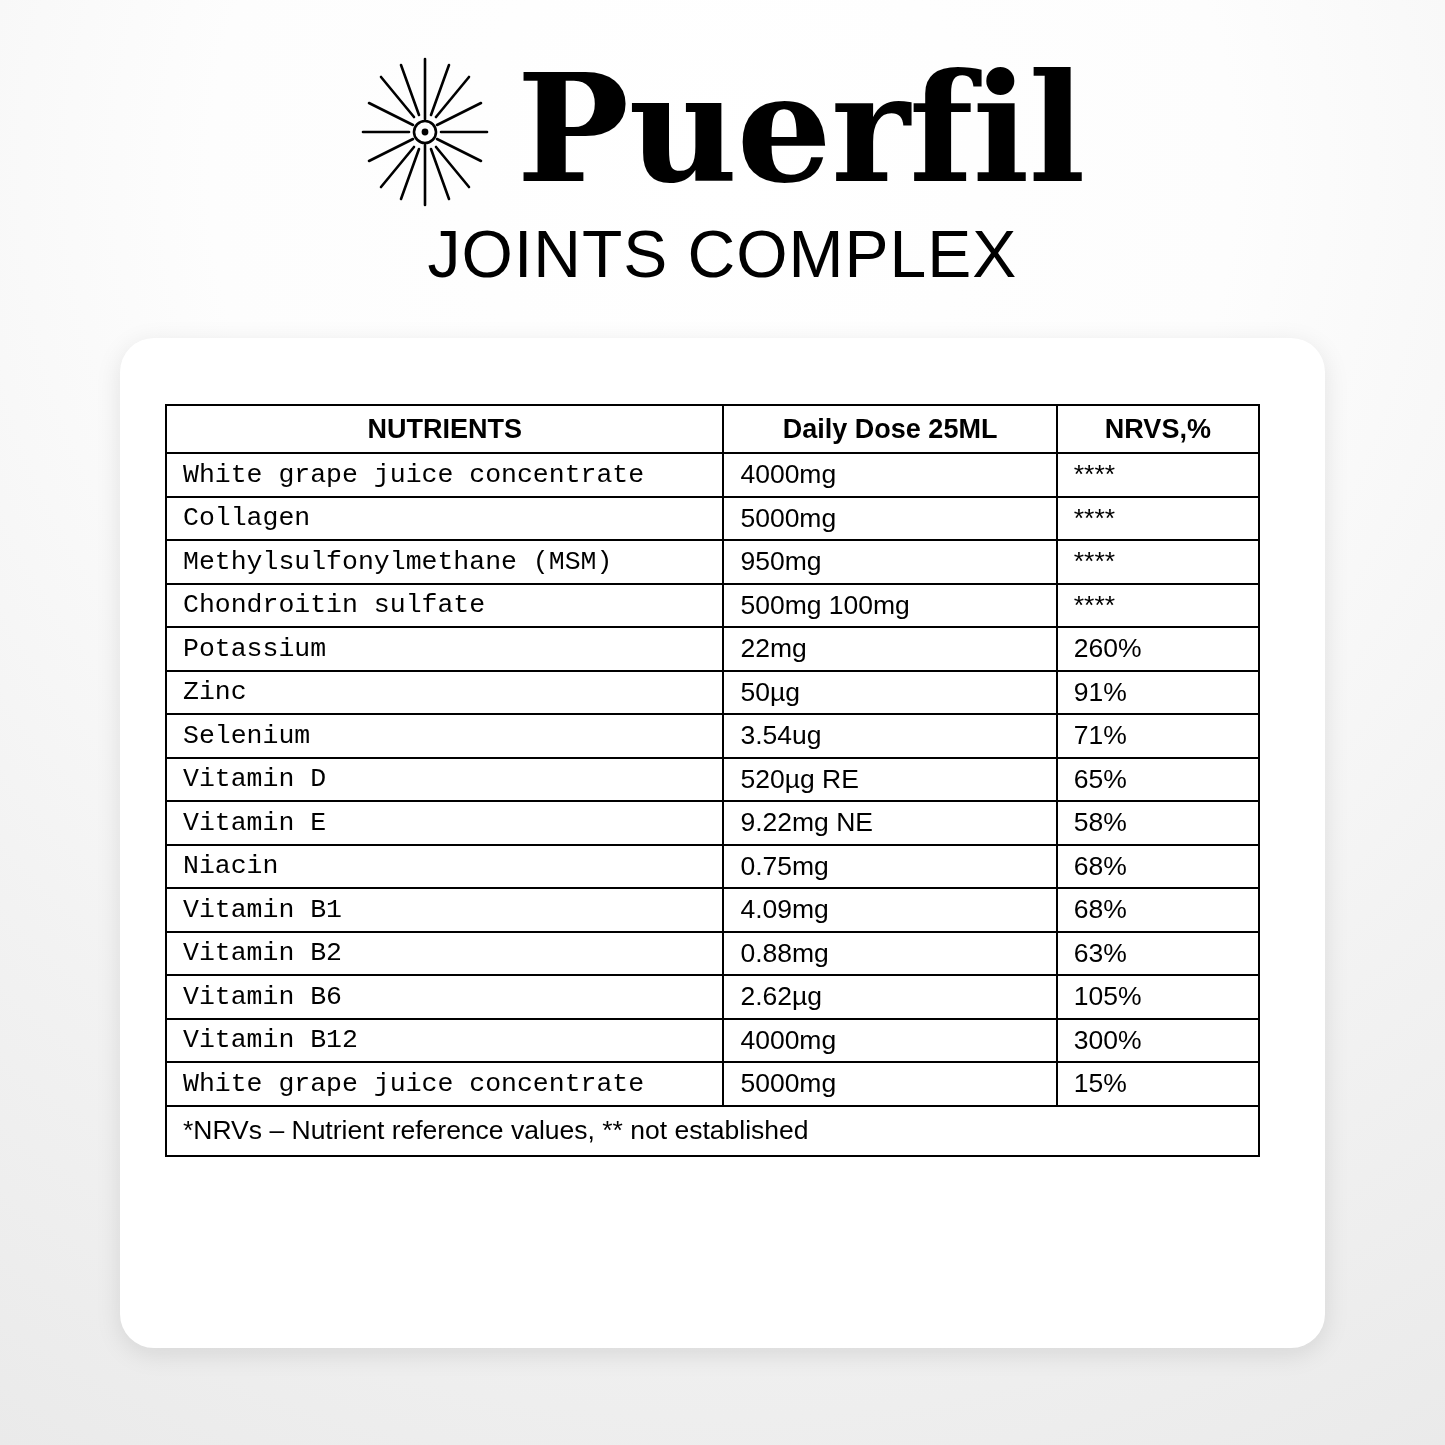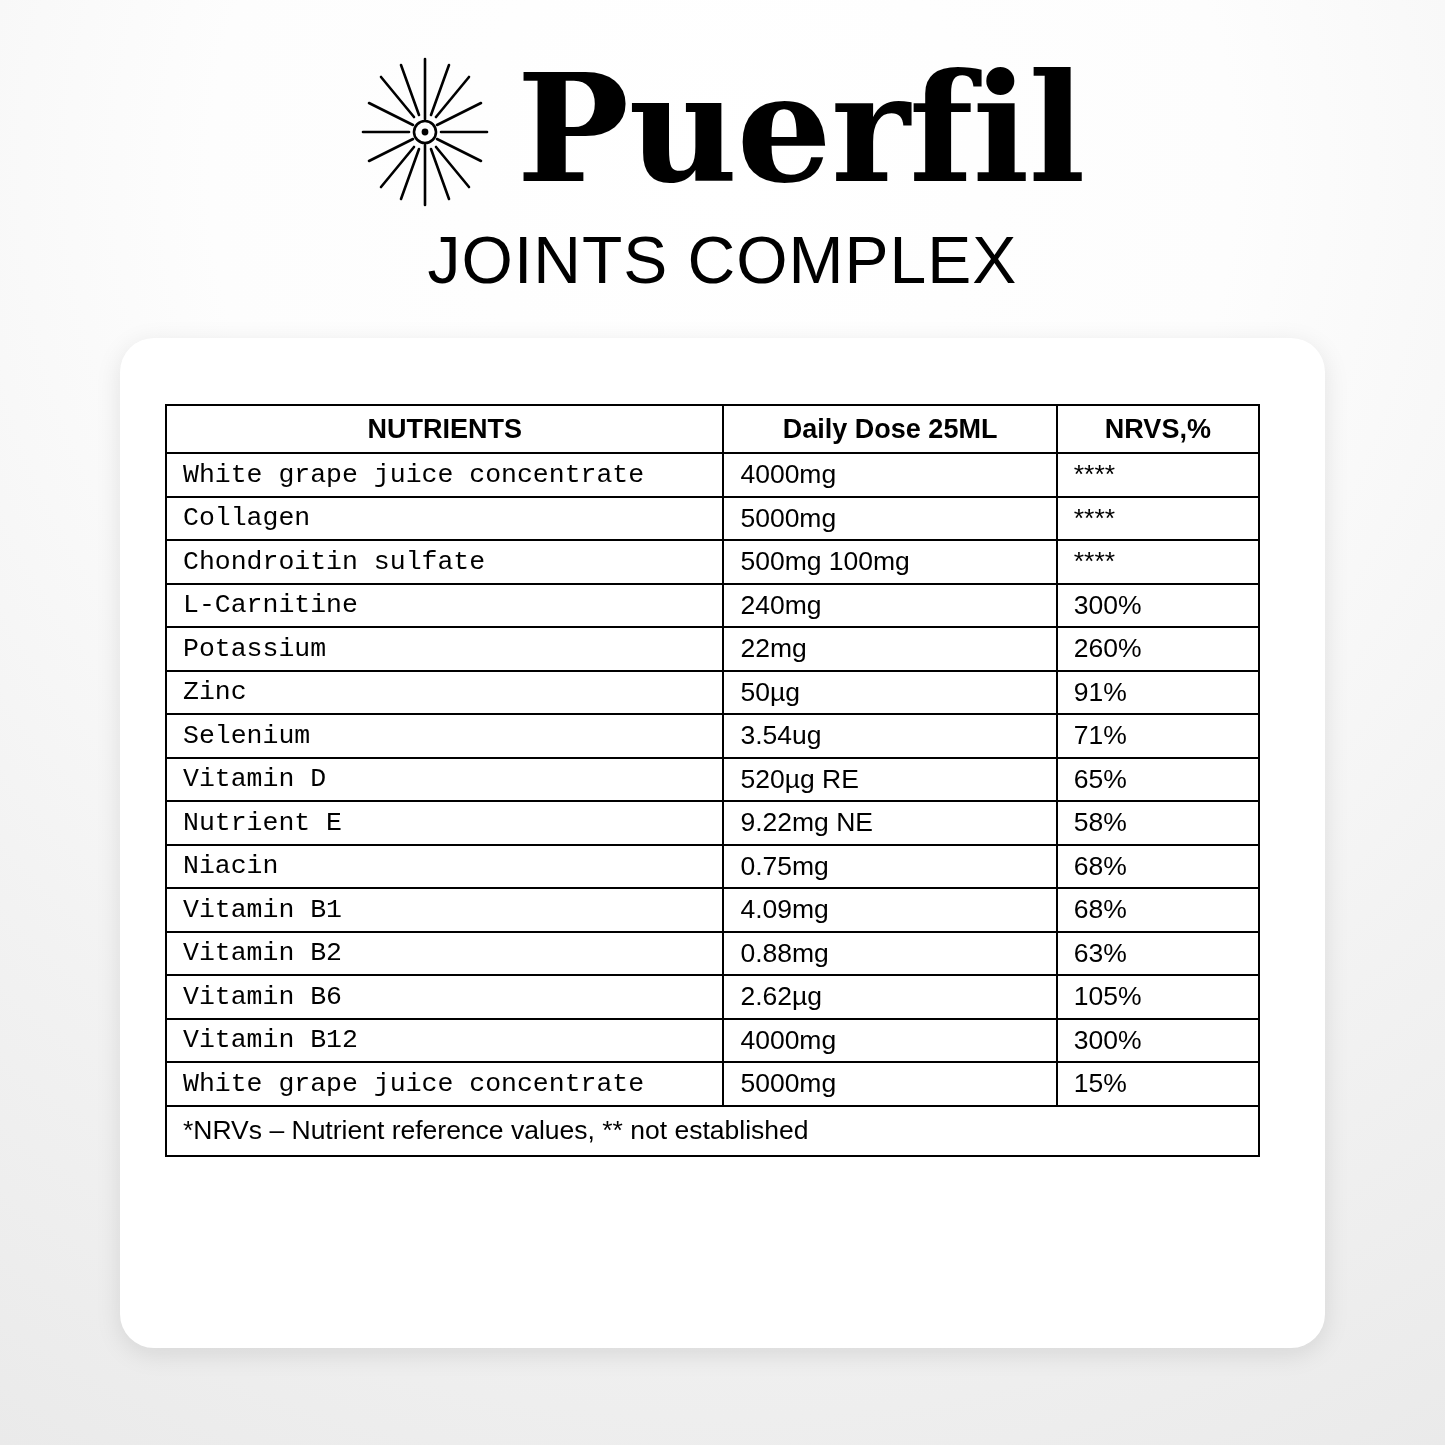--- a/index.html
+++ b/index.html
@@ -47,21 +47,20 @@
     font-family: "DejaVu Serif", serif;
     font-weight: 700;
     font-size: 150px;
     line-height: 1;
     letter-spacing: -1px;
     color: #000000;
     white-space: nowrap;
     transform: translateY(-4px);
   }
   .subtitle {
-    margin-top: 6px;
     font-family: "Liberation Sans", sans-serif;
     font-weight: 400;
     font-size: 66px;
     letter-spacing: 1px;
     color: #000000;
   }
 
   
   .card {
     position: absolute;
@@ -174,28 +173,28 @@
             <td class="name">White grape juice concentrate</td>
             <td>4000mg</td>
             <td>****</td>
           </tr>
           <tr>
             <td class="name">Collagen</td>
             <td>5000mg</td>
             <td>****</td>
           </tr>
           <tr>
+            <td class="name">Methylsulfonylmethane (MSM)</td>
+            <td>950mg</td>
+            <td>****</td>
+          </tr>
+          <tr>
             <td class="name">Chondroitin sulfate</td>
             <td>500mg 100mg</td>
             <td>****</td>
-          </tr>
-          <tr>
-            <td class="name">L-Carnitine</td>
-            <td>240mg</td>
-            <td>300%</td>
           </tr>
           <tr>
             <td class="name">Potassium</td>
             <td>22mg</td>
             <td>260%</td>
           </tr>
           <tr>
             <td class="name">Zinc</td>
             <td>50µg</td>
             <td>91%</td>
@@ -204,21 +203,21 @@
             <td class="name">Selenium</td>
             <td>3.54ug</td>
             <td>71%</td>
           </tr>
           <tr>
             <td class="name">Vitamin D</td>
             <td>520µg RE</td>
             <td>65%</td>
           </tr>
           <tr>
-            <td class="name">Nutrient E</td>
+            <td class="name">Vitamin E</td>
             <td>9.22mg NE</td>
             <td>58%</td>
           </tr>
           <tr>
             <td class="name">Niacin</td>
             <td>0.75mg</td>
             <td>68%</td>
           </tr>
           <tr>
             <td class="name">Vitamin B1</td>

